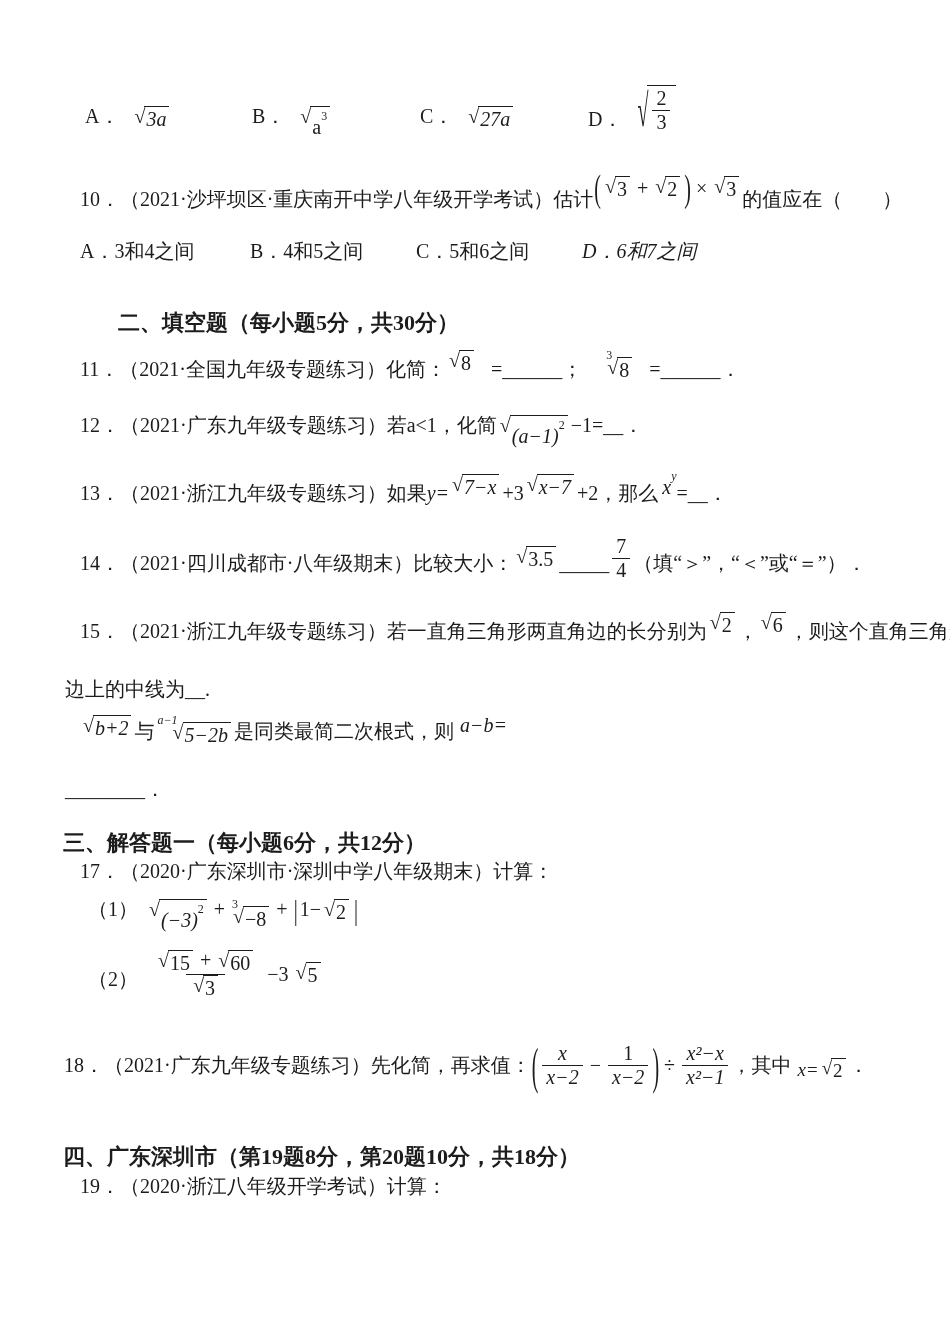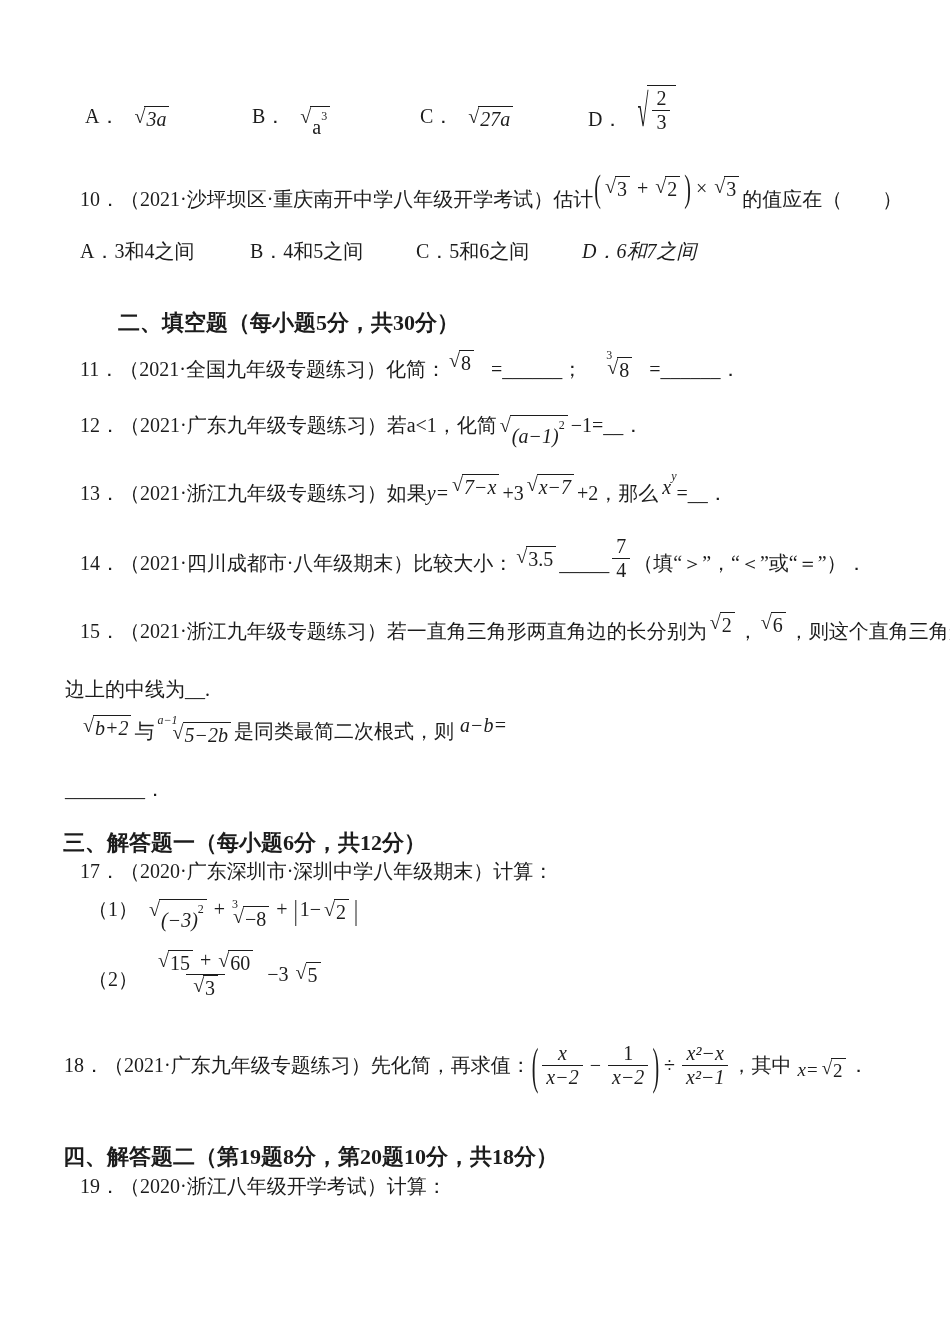--- a/index.html
+++ b/index.html
@@ -286,20 +286,20 @@
     <span>，其中</span>
     <span class="mi small19 down5" style="margin-left:6px;">x=</span>
     <span class="sqrt small19 down5">
         <span class="sign">√</span>
         <span class="rad">2</span>
       </span>
     <span>．</span>
   </div>
 
   <div class="line bold" style="left:63px;top:1143px;">
-      <span>四、解答题二（第19题8分，第20题10分，共18分）</span>
+      <span>四、广东深圳市（第19题8分，第20题10分，共18分）</span>
     </div>
 
   <div class="line" style="left:80px;top:1173px;">
       <span>19．（2020·浙江八年级开学考试）计算：</span>
     </div>
 
 </div>
 
 </body></html>

